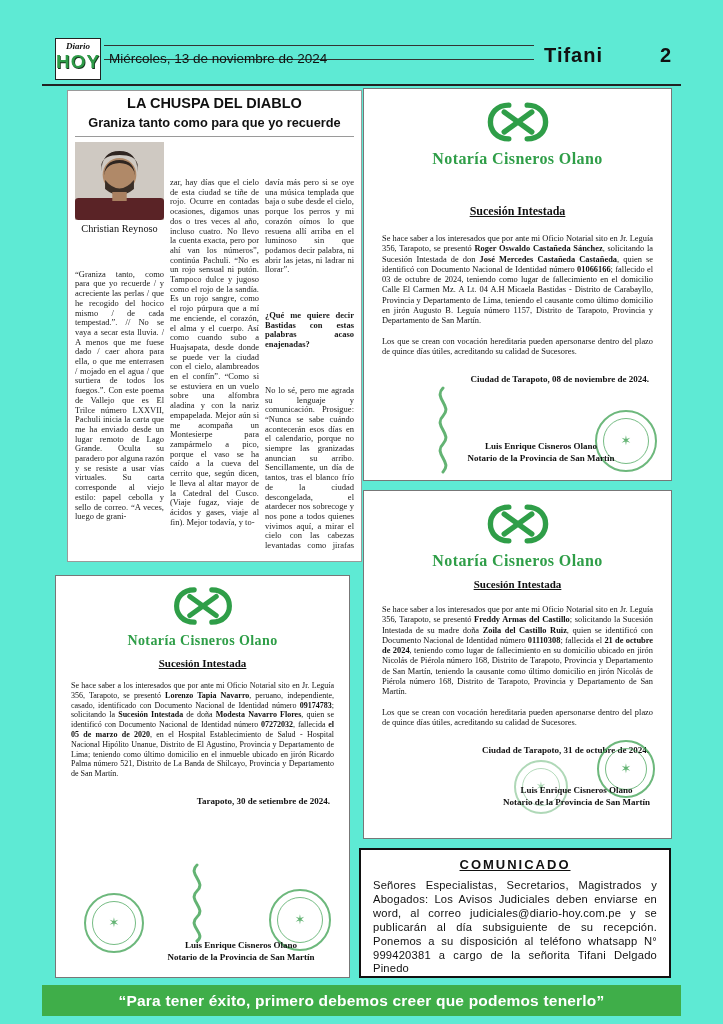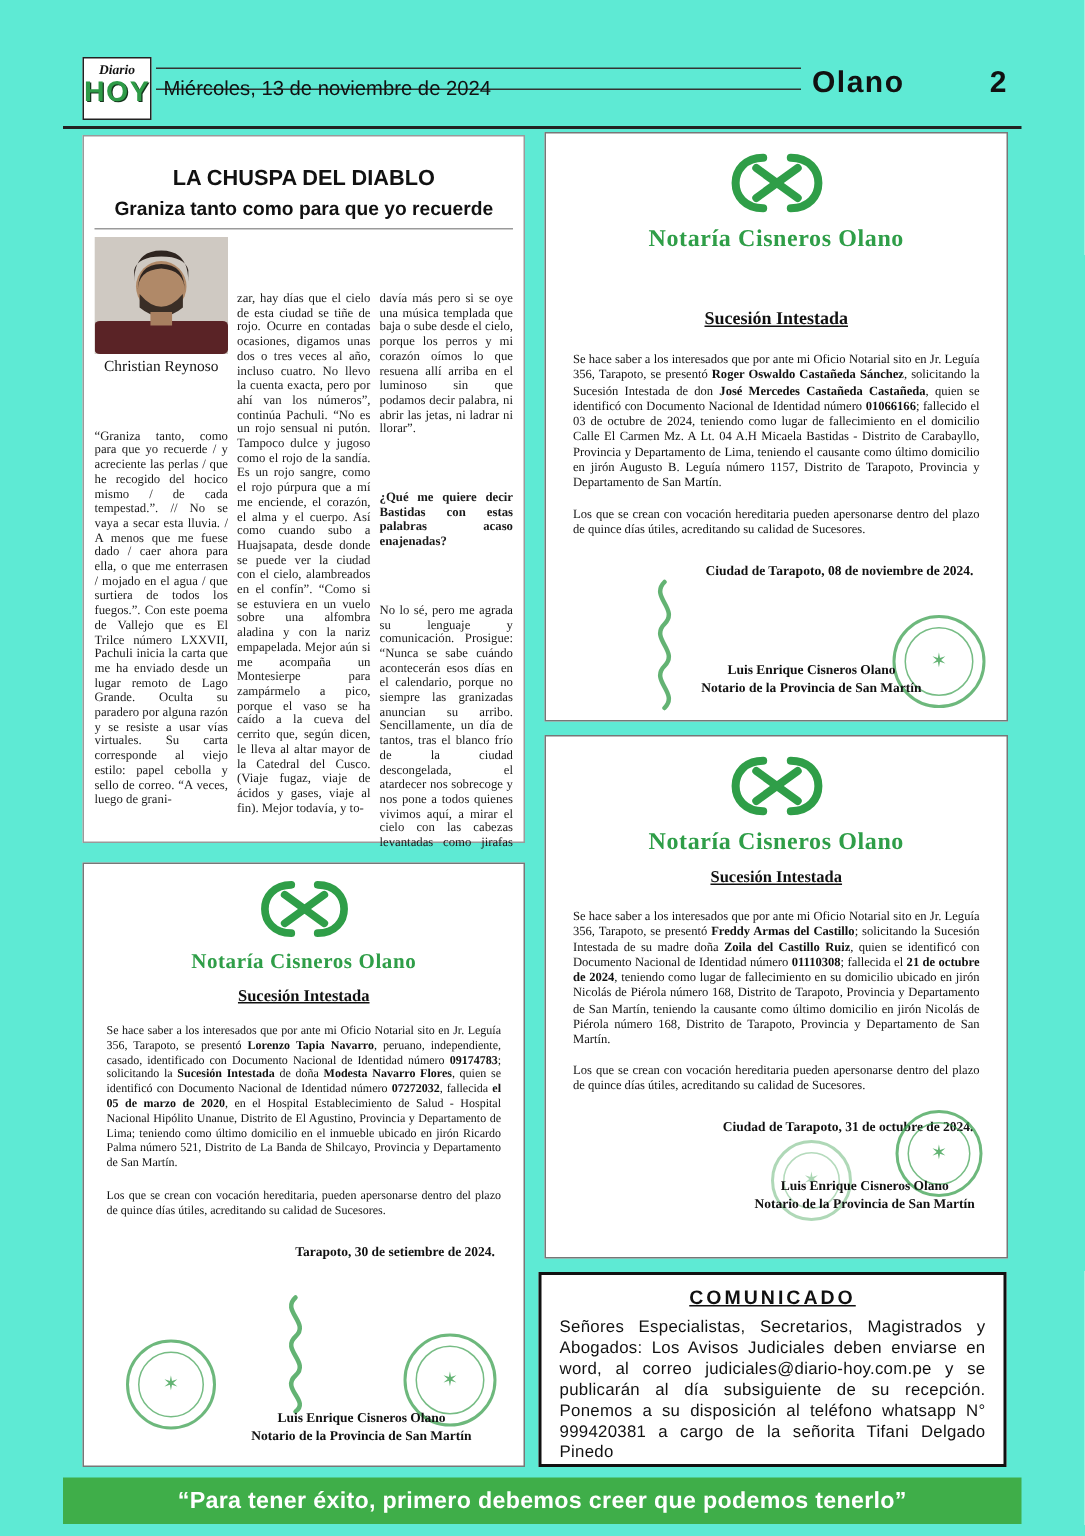--- a/index.html
+++ b/index.html
@@ -11,21 +11,21 @@
   .masthead { position:absolute; left:42px; top:38px; width:639px; height:46px; }
   .logo { position:absolute; left:13px; top:0; width:46px; height:42px; border:1px solid #222; text-align:center; padding-top:3px; background:#fff; }
   .logo-top { display:block; font-family:"Liberation Serif",serif; font-style:italic; font-weight:bold; font-size:9px; color:#111; line-height:9px; }
   .logo-main { display:block; font-family:"Liberation Sans",sans-serif; font-weight:bold; font-size:19px; color:#2e9b47; letter-spacing:1px; line-height:22px; text-shadow:0.8px 0.8px 0 #14331c; }
   .date-band { position:absolute; left:62px; top:7px; width:430px; height:15px; border-top:1.4px solid #333; border-bottom:1.4px solid #333; line-height:26px; padding-left:5px; font-family:"Liberation Sans",sans-serif; font-size:13.5px; color:#111; }
   .section-label { position:absolute; right:78px; top:6px; font-family:"Liberation Sans",sans-serif; font-weight:bold; font-size:20px; letter-spacing:1px; color:#111; }
   .page-number { position:absolute; right:10px; top:6px; font-family:"Liberation Sans",sans-serif; font-weight:bold; font-size:20px; color:#111; }
   .header-rule { position:absolute; left:42px; top:84px; width:639px; border-top:2px solid #222; }
 
   
-  .article { position:absolute; left:55px; top:90px; width:295px; height:472px; border:1px solid #9a9a9a; padding:20px 7px; background:#fff; }
+  .article { position:absolute; left:67px; top:90px; width:295px; height:472px; border:1px solid #9a9a9a; padding:4px 7px; background:#fff; }
   .article-title { text-align:center; font-family:"Liberation Sans",sans-serif; font-weight:bold; font-size:14.5px; color:#111; }
   .article-subtitle { text-align:center; font-family:"Liberation Sans",sans-serif; font-weight:bold; font-size:12.8px; color:#111; margin-top:4px; padding-bottom:6px; border-bottom:1px solid #9a9a9a; }
   .article-cols { display:flex; gap:6px; margin-top:5px; height:408px; overflow:hidden; }
   .acol { flex:1; font-size:8.5px; line-height:9.7px; text-align:justify; color:#1a1a1a; overflow:hidden; }
   .acol p { margin-bottom:3px;margin-top:36px; }
   .bold-lead { font-weight:bold; }
   .photo { width:100%; height:78px; background:#cfc9c2; position:relative; overflow:hidden; }
   .photo svg { display:block; width:100%; height:100%; }
   .photo-caption { font-size:10.3px; text-align:center; margin:4px 0 6px; color:#111; }
 
@@ -79,21 +79,21 @@
 <body>
 
 <div class="page">
 
   <header class="masthead">
     <div class="logo">
       <span class="logo-top">Diario</span>
       <span class="logo-main">HOY</span>
     </div>
     <div class="date-band">Miércoles, 13 de noviembre de  2024</div>
-    <span class="section-label">Olano</span>
+    <span class="section-label">Tifani</span>
     <span class="page-number">2</span>
   </header>
   <div class="header-rule"></div>
 
   <section class="article">
     <h1 class="article-title">LA CHUSPA DEL DIABLO</h1>
     <h2 class="article-subtitle">Graniza tanto como para que yo recuerde</h2>
     <div class="article-cols">
       <div class="acol">
         <div class="photo">
@@ -180,21 +180,20 @@
           <path d="M48 8 C 16 8, 16 52, 48 52"></path>
           <path d="M72 8 C 104 8, 104 52, 72 52"></path>
           <path d="M42 17 L 78 43"></path>
           <path d="M78 17 L 42 43"></path>
         </g>
       </svg>
     </div>
     <div class="notary-name">Notaría Cisneros Olano</div>
     <div class="notice-heading">Sucesión Intestada</div>
     <p class="notice-body"><span>Se hace saber a los interesados que por ante mi Oficio Notarial sito en Jr. Leguía 356, Tarapoto, se presentó </span><span style="font-weight: bold;">Lorenzo Tapia Navarro</span><span>, peruano, independiente, casado, identificado con Documento Nacional de Identidad número </span><span style="font-weight: bold;">09174783</span><span>; solicitando la </span><span style="font-weight: bold;">Sucesión Intestada</span><span> de doña </span><span style="font-weight: bold;">Modesta Navarro Flores</span><span>, quien se identificó con Documento Nacional de Identidad número </span><span style="font-weight: bold;">07272032</span><span>, fallecida </span><span style="font-weight: bold;">el 05 de marzo de 2020</span><span>, en el Hospital Establecimiento de Salud - Hospital Nacional Hipólito Unanue, Distrito de El Agustino, Provincia y Departamento de Lima; teniendo como último domicilio en el inmueble ubicado en jirón Ricardo Palma número 521, Distrito de La Banda de Shilcayo, Provincia y Departamento de San Martín.</span></p>
-    <p class="notice-body">Los que se crean con vocación hereditaria, pueden apersonarse dentro del plazo de quince días útiles, acreditando su calidad de Sucesores.</p>
     <p class="notice-date">Tarapoto, 30 de setiembre de 2024.</p>
     <div class="stamp-circle n3-circle-l"></div>
     <div class="stamp-circle n3-circle-r"></div>
     <div class="seal-squiggle n3-seal">
       <svg width="26" height="80" viewBox="0 0 26 80">
         <path d="M13 2 C 3 11, 23 19, 13 28 C 3 37, 23 45, 13 54 C 3 63, 23 71, 13 78" stroke="rgba(60,160,80,.8)" fill="none" stroke-width="3" stroke-linecap="round"></path>
       </svg>
     </div>
     <div class="signature">
       <div class="sig-name">Luis Enrique Cisneros Olano</div>

